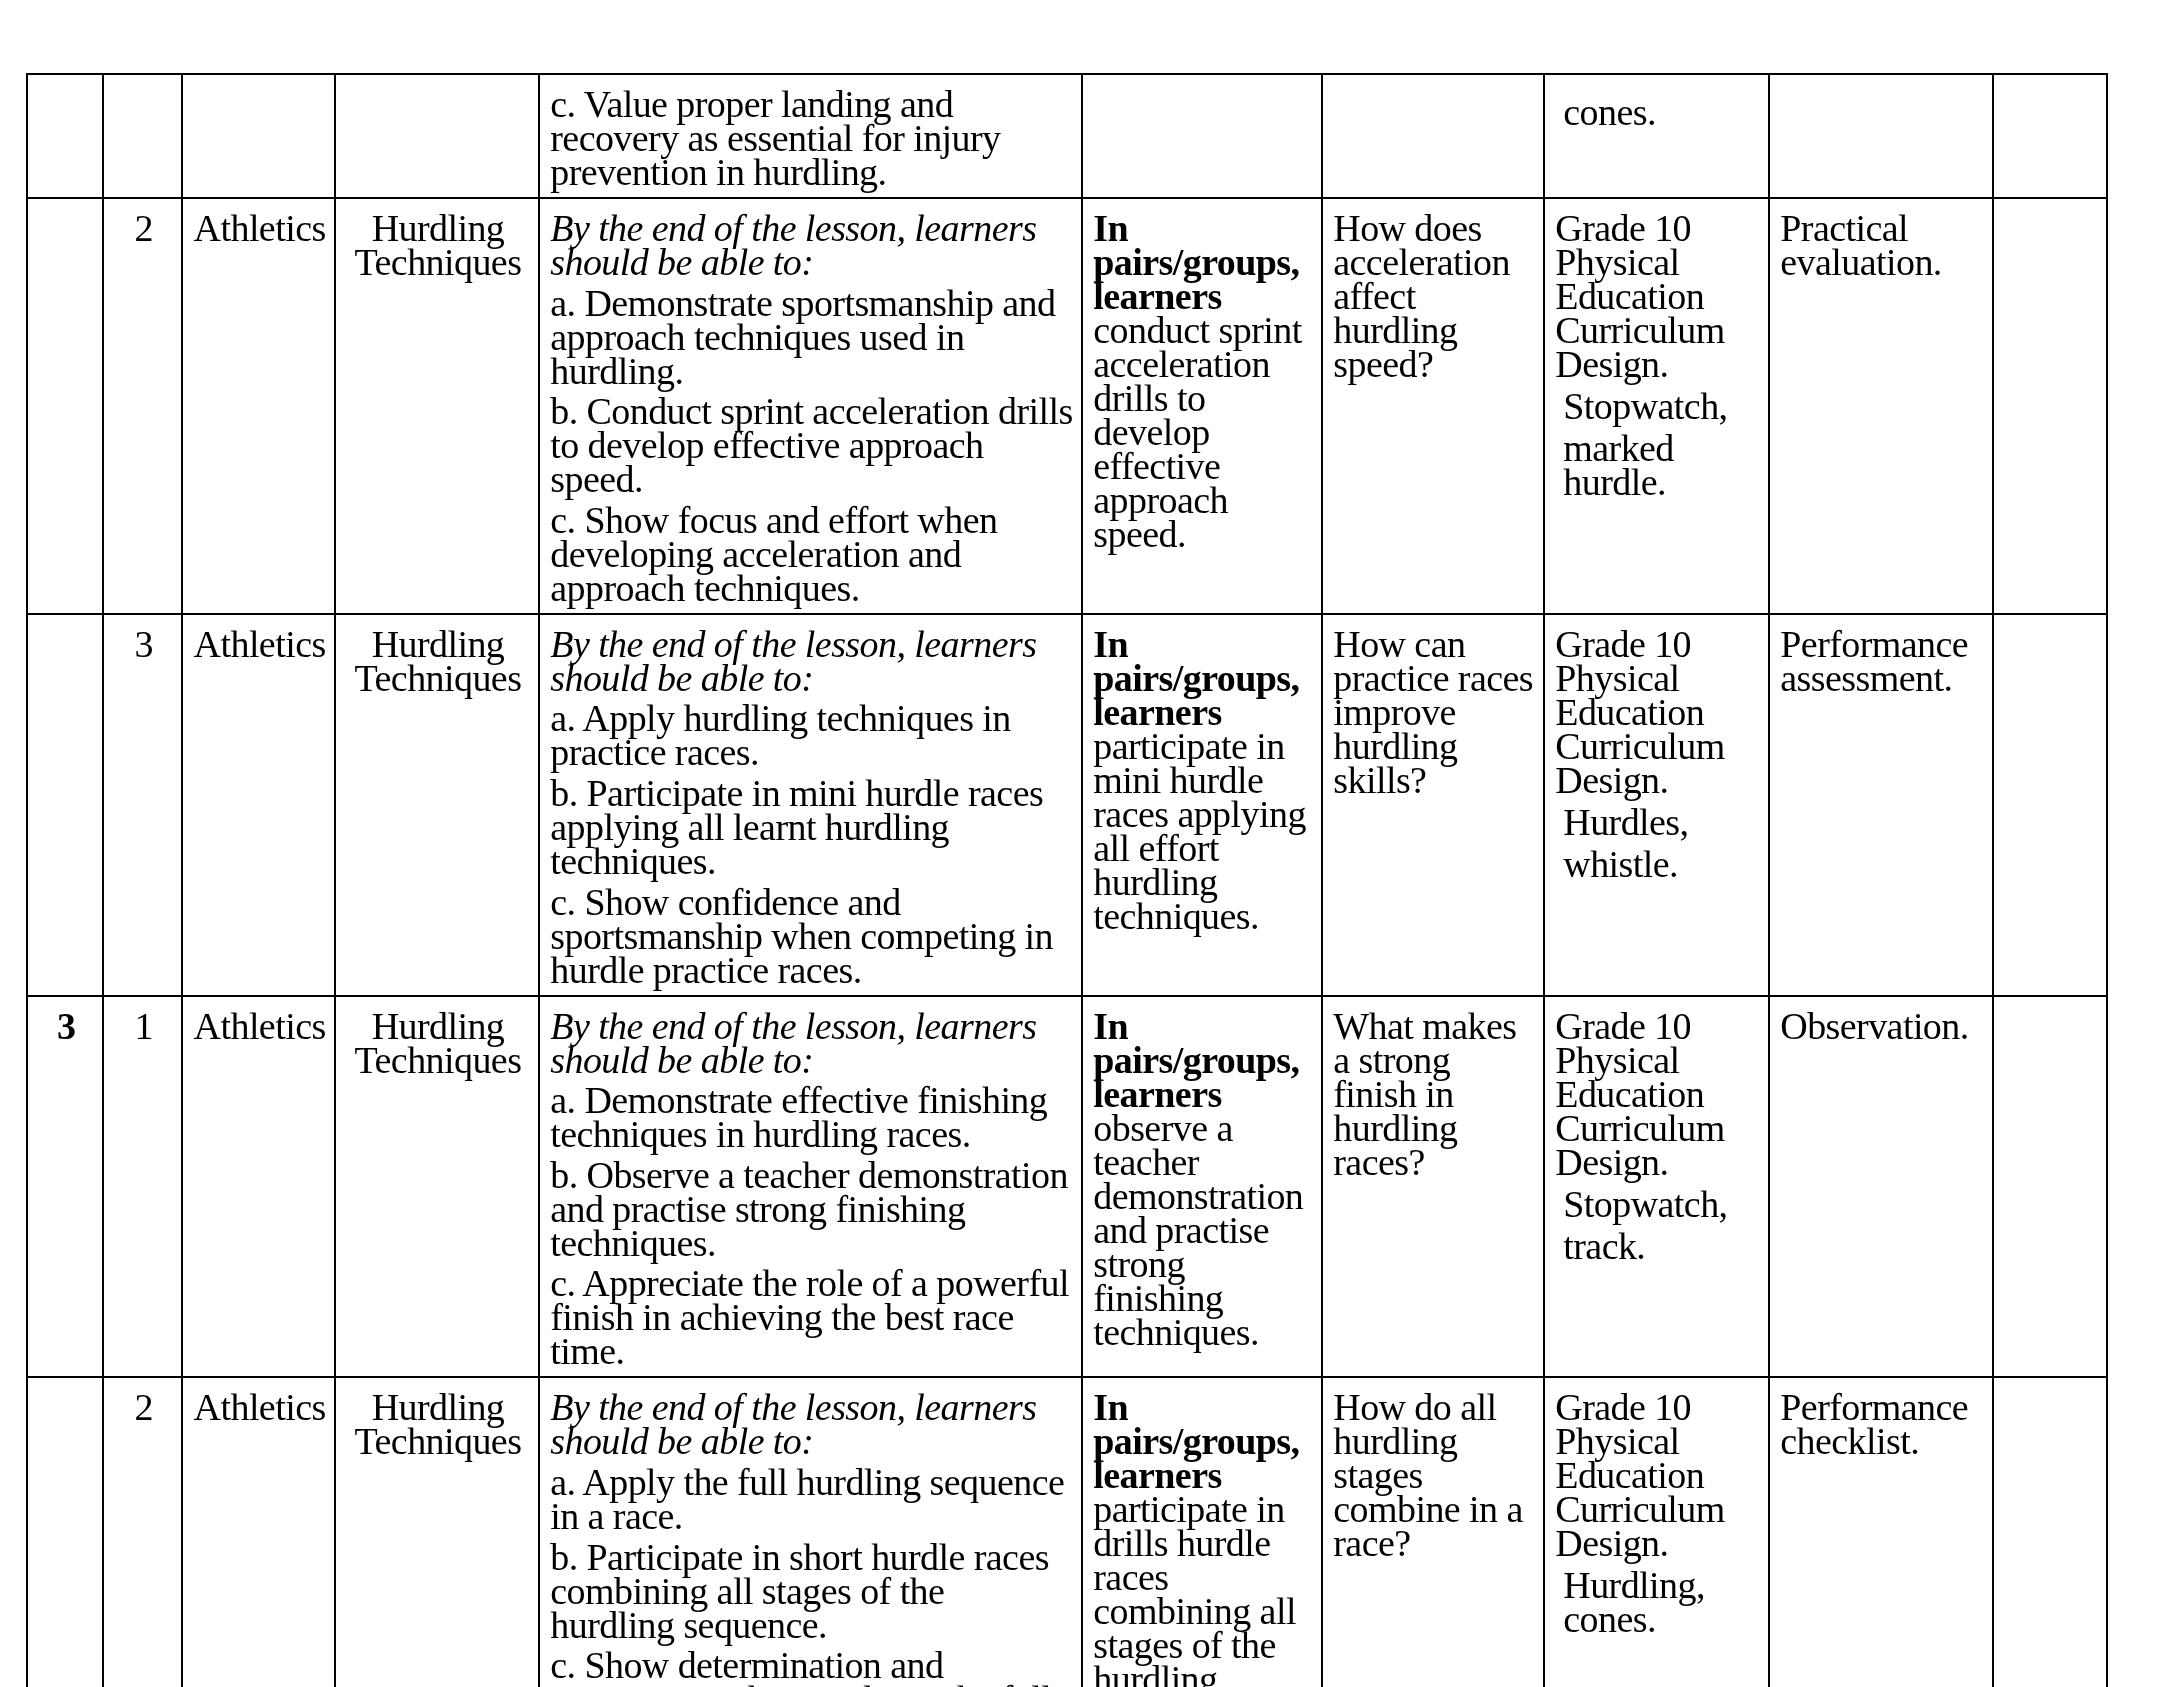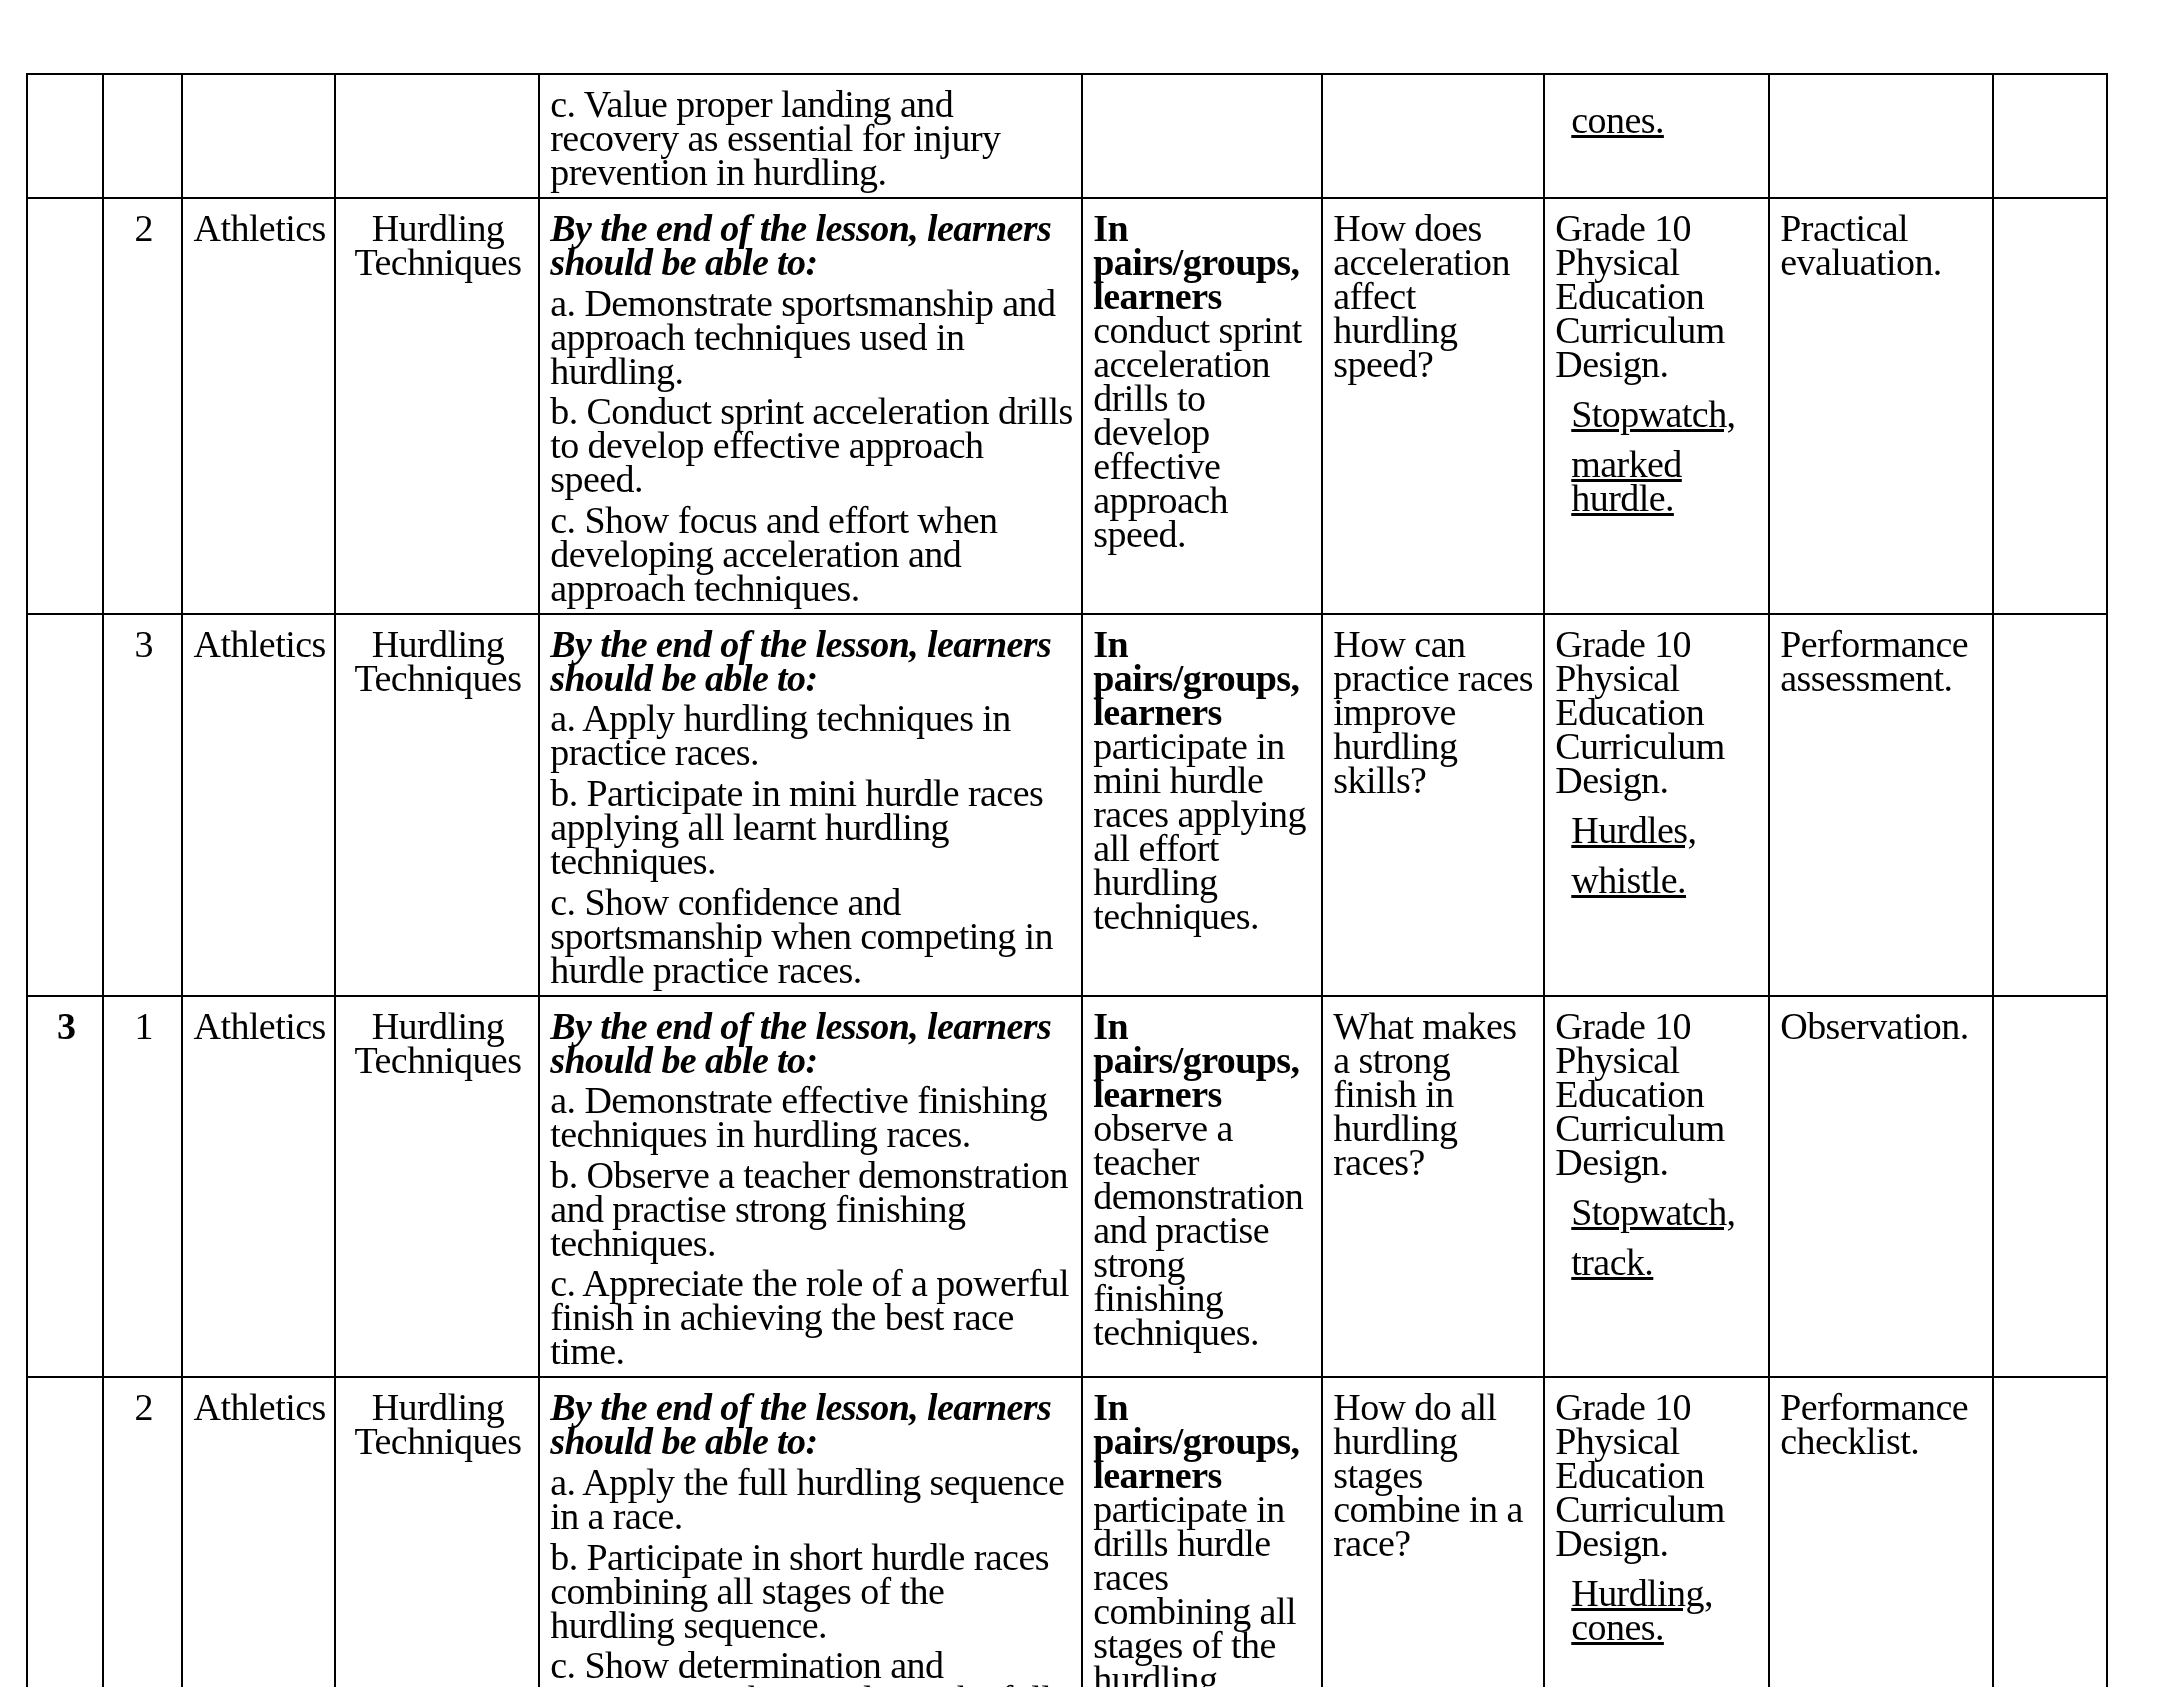--- a/index.html
+++ b/index.html
@@ -39,26 +39,26 @@
     letter-spacing: -0.015em;
     overflow: hidden;
     background: #ffffff;
   }
   td.c-center { text-align: center; }
   td.c-week div { font-weight: bold; }
   td.c-out { padding-right: 6.6px; }
   p { margin: 0 0 6.6px 0; }
   p:last-child { margin-bottom: 0; }
   .outcome-intro {
-    font-weight: bold;
+    font-weight: normal;
     font-style: italic;
   }
   .exp-lead { font-weight: bold; }
   .res-title { font-weight: normal; margin-bottom: 0; }
-  .res-line { margin: 16px; text-decoration: underline; }
+  .res-line { margin: 8px; }
 </style>
 </head>
 <body>
 
 <div class="sheet">
   <table class="plan">
     <colgroup>
         <col style="width: 76px;">
         <col style="width: 79px;">
         <col style="width: 151px;">

